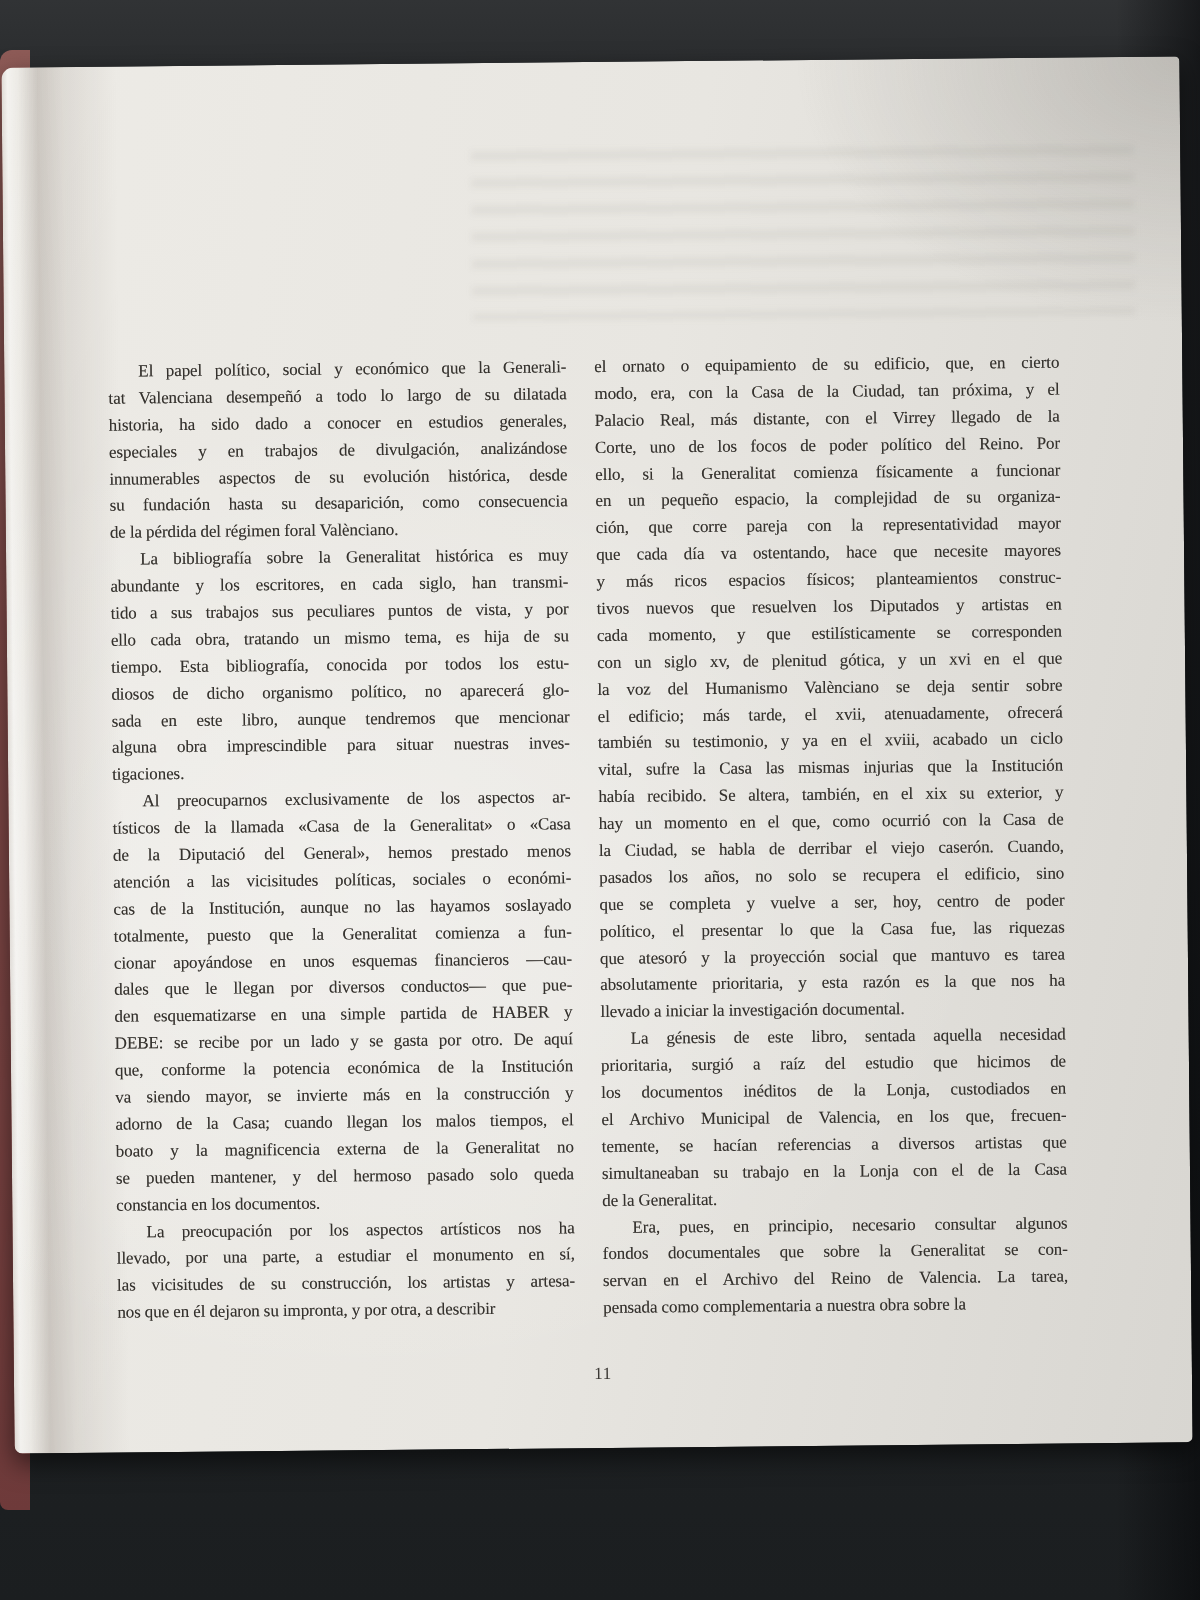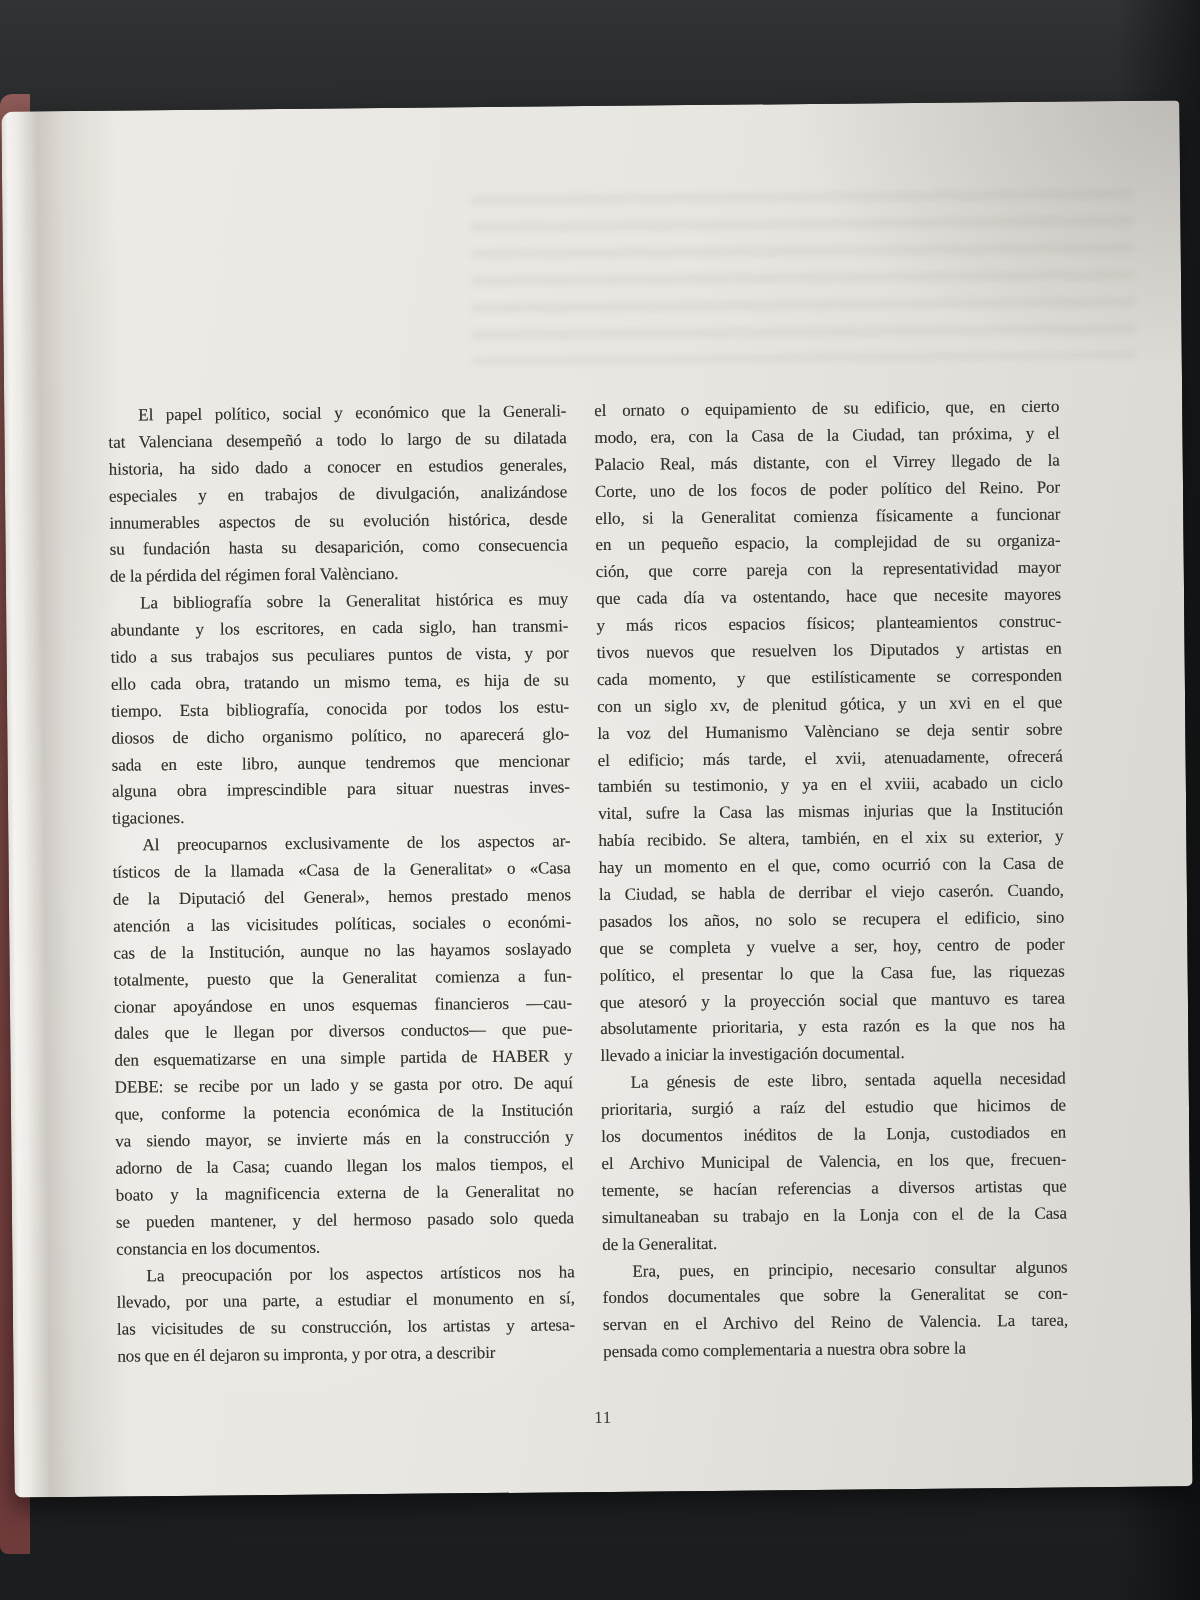--- a/index.html
+++ b/index.html
@@ -6,21 +6,21 @@
     margin: 0; padding: 0;
     width: 1200px; height: 1600px;
     overflow: hidden;
   }
   body {
     background:
       linear-gradient(90deg, rgba(8,10,12,0) 93%, rgba(4,5,7,0.55) 100%),
       linear-gradient(180deg, #313335 0%, #2b2d2f 4%, #232628 55%, #1b1e20 100%);
     font-family: "Liberation Serif", "DejaVu Serif", serif;
   }
-  .scene { position: absolute; inset: 0; margin-top: 44px; }
+  .scene { position: absolute; inset: 0; }
 
   
   .spine {
     position: absolute; left: 0; top: 50px; width: 30px; height: 1460px;
     background: linear-gradient(180deg, #8e5b57 0%, #824c4a 35%, #7a4342 70%, #6e3a3a 100%);
     border-radius: 12px 0 0 8px;
   }
 
   
   .page {

